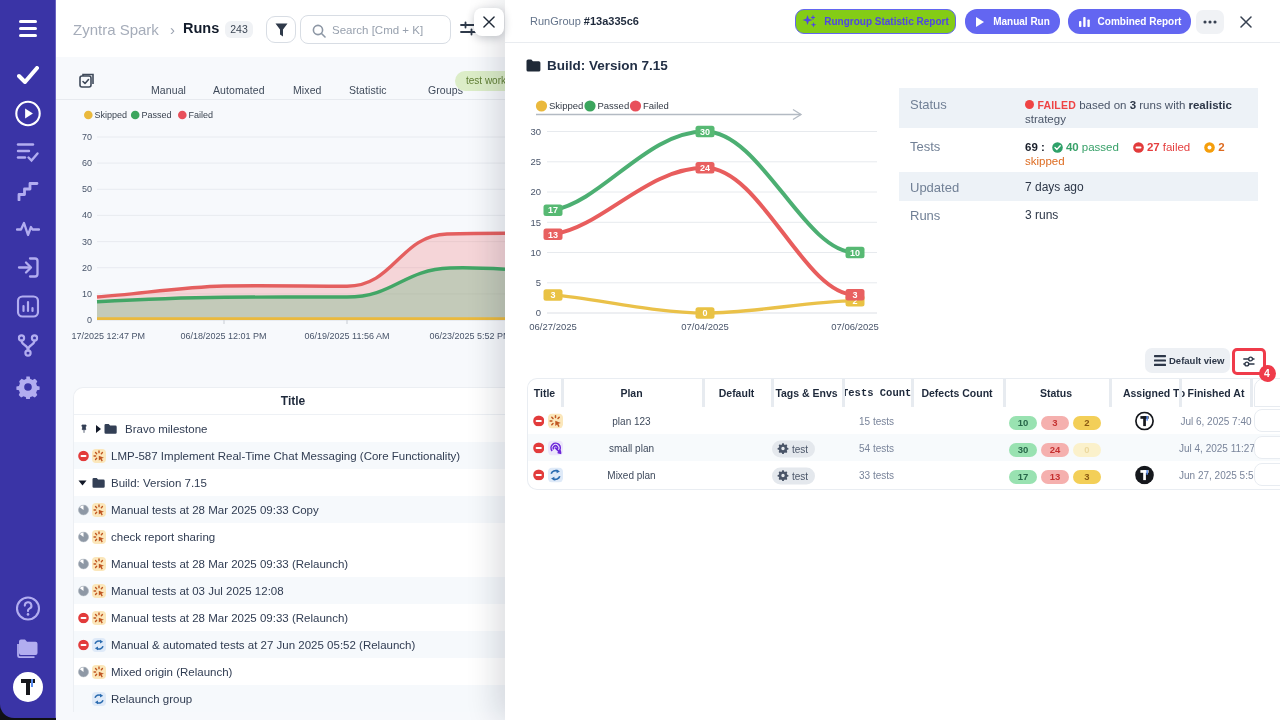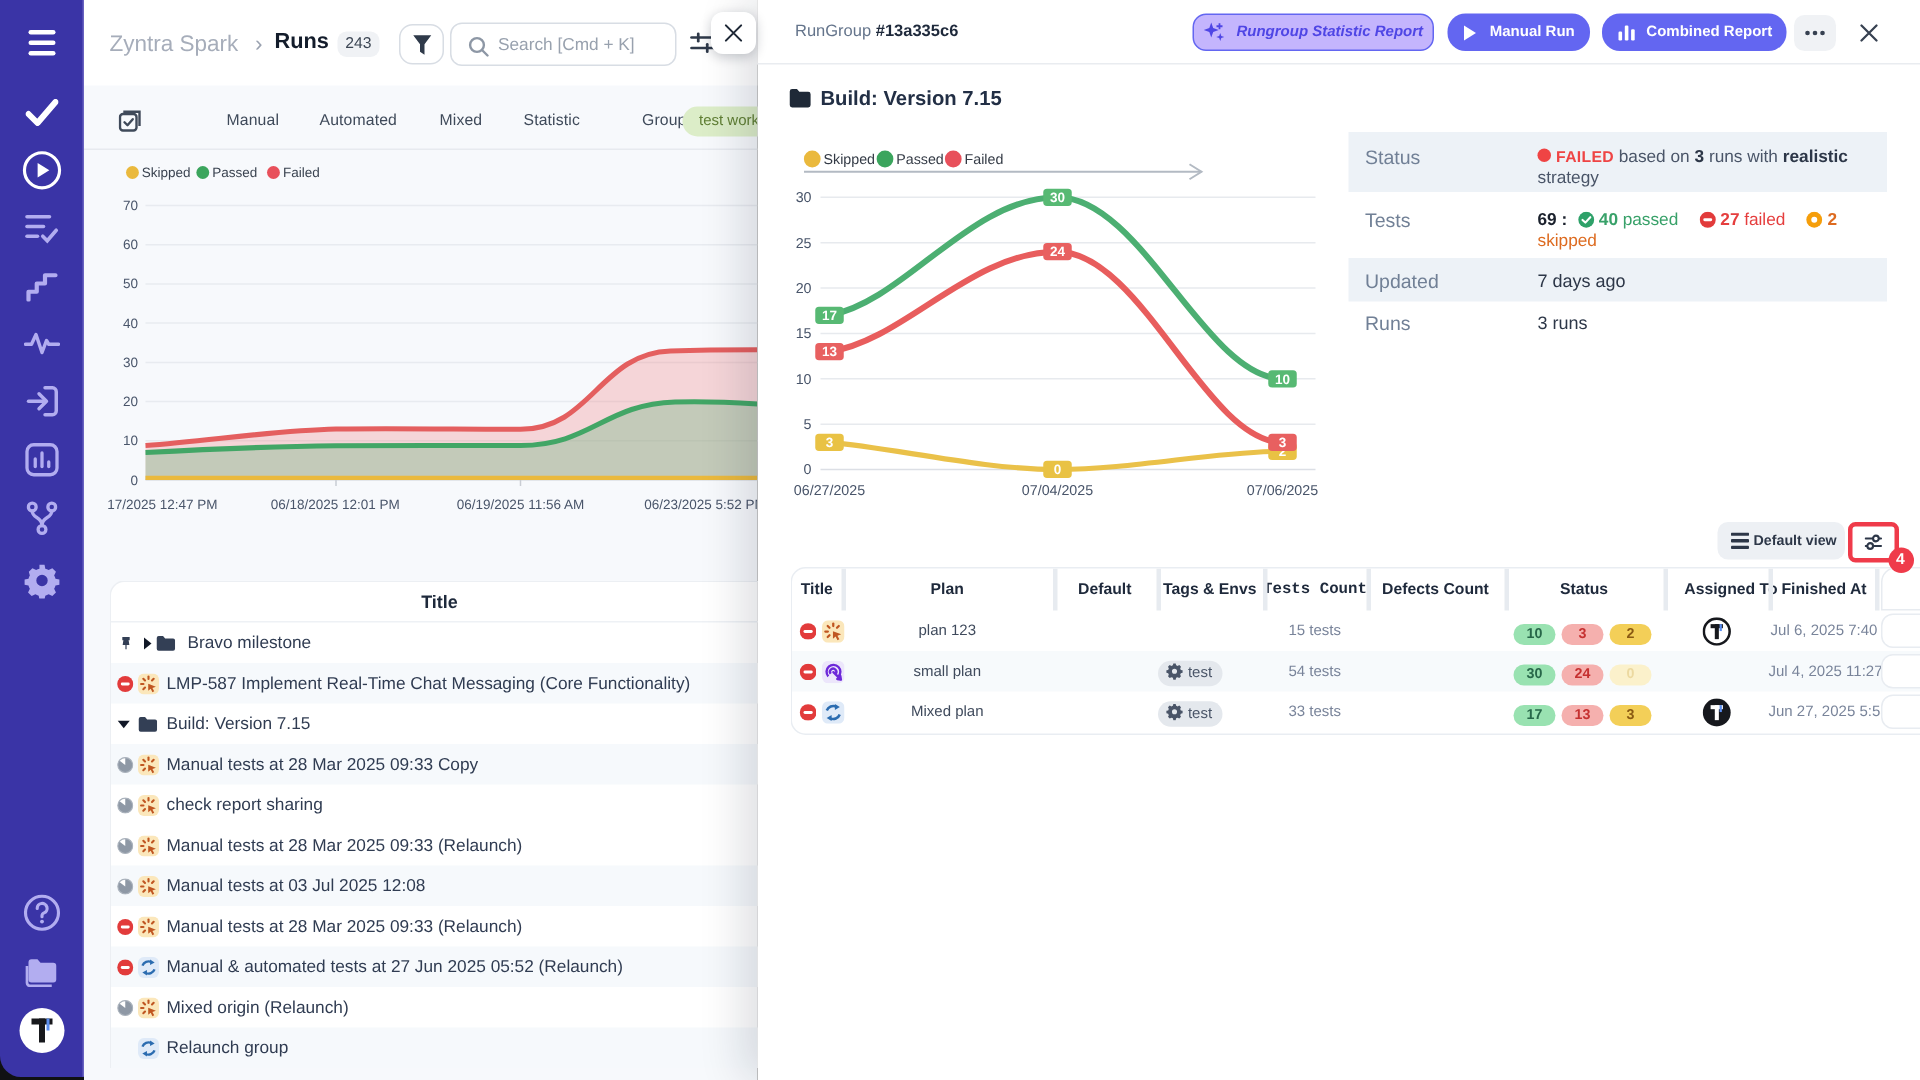--- a/index.html
+++ b/index.html
@@ -11,37 +11,37 @@
   
   #sidebar { position:absolute; left:0; top:0; width:56px; height:718px; background:#3a34a6; border-bottom-left-radius:14px; z-index:5; }
   #sidebar .edge { position:absolute; right:0; top:0; width:1.5px; height:100%; background:#8f8ad6; opacity:.55; border-bottom-right-radius:14px;}
   .sic { position:absolute; left:50%; transform:translateX(-50%); }
 
   
   #main { position:absolute; left:56px; top:0; width:449px; height:720px; background:#f7f9fc; overflow:hidden; z-index:1; }
   #mhead { position:absolute; left:0; top:0; width:100%; height:57px; background:#ffffff; }
   .crumb { position:absolute; top:21px; font-size:15px; color:#a6adba; }
   #tabs { position:absolute; left:0; top:57px; width:100%; height:43px; border-bottom:1px solid #e7eaef; }
-  .tab { position:absolute; top:17px; font-size:10.5px; font-weight:500; color:#3f4a5a; letter-spacing:0.1px;padding-left:36px; }
+  .tab { position:absolute; top:27px; font-size:10.5px; font-weight:500; color:#3f4a5a; letter-spacing:0.1px;padding-left:36px; }
   .btn-box { position:absolute; background:#fff; border:1px solid #d8dde4; border-radius:8px; }
 
   
   #ltable { position:absolute; left:17px; top:387px; width:440px; background:#fff; border:1px solid #eceff3; border-bottom:none; border-radius:10px 0 0 0; }
   #ltable .hd { height:27px; border-bottom:1px solid #eef1f5; text-align:center; font-size:12px; font-weight:700; color:#1e293b; line-height:27px; }
   .lrow { position:relative; height:27px; font-size:11.5px; color:#303c52; }
   .lrow.alt { background:#f6f9fc; }
   .lrow .txt { position:absolute; top:50%; transform:translateY(-50%); white-space:nowrap; }
   .ric { position:absolute; top:50%; transform:translateY(-50%); }
 
   
   #panel { position:absolute; left:505px; top:0; width:775px; height:720px; background:#fff; box-shadow:-10px 0 28px rgba(15,23,42,.14); z-index:10; }
   #phead { position:absolute; left:0; top:0; width:100%; height:43px; border-bottom:1px solid #e9ecf0; background:#fff; }
   .pbtn { position:absolute; top:9px; height:25px; border-radius:9px; font-size:10px; font-weight:600; display:flex; align-items:center; justify-content:center; white-space:nowrap; }
   .pbtn.fill { background:#6366f1; color:#fff;border-radius:12px; }
-  .pbtn.line { background:#c4b5fd; border:1px solid #6366f1; color:#4f46e5;font-style:italic; }
+  .pbtn.line { background:#84cc16; border:1px solid #6366f1; color:#4f46e5; }
 
   
   #info { position:absolute; left:394px; top:88px; width:359px; font-size:12px; }
   .irow { position:relative; width:100%; }
   .irow.shade { background:#edf2f7; }
   .ilabel { position:absolute; left:11px; color:#718096; font-size:13px; }
 
   
   #ptable { position:absolute; left:22px; top:378px; width:760px; height:112px; background:#fff; border:1px solid #e9edf2; border-radius:10px 0 0 10px; border-right:none; overflow:hidden; }
   .phd { position:absolute; top:0; height:28px; line-height:28px; font-size:10.5px; font-weight:700; color:#1e293b; text-align:center; white-space:nowrap; }

